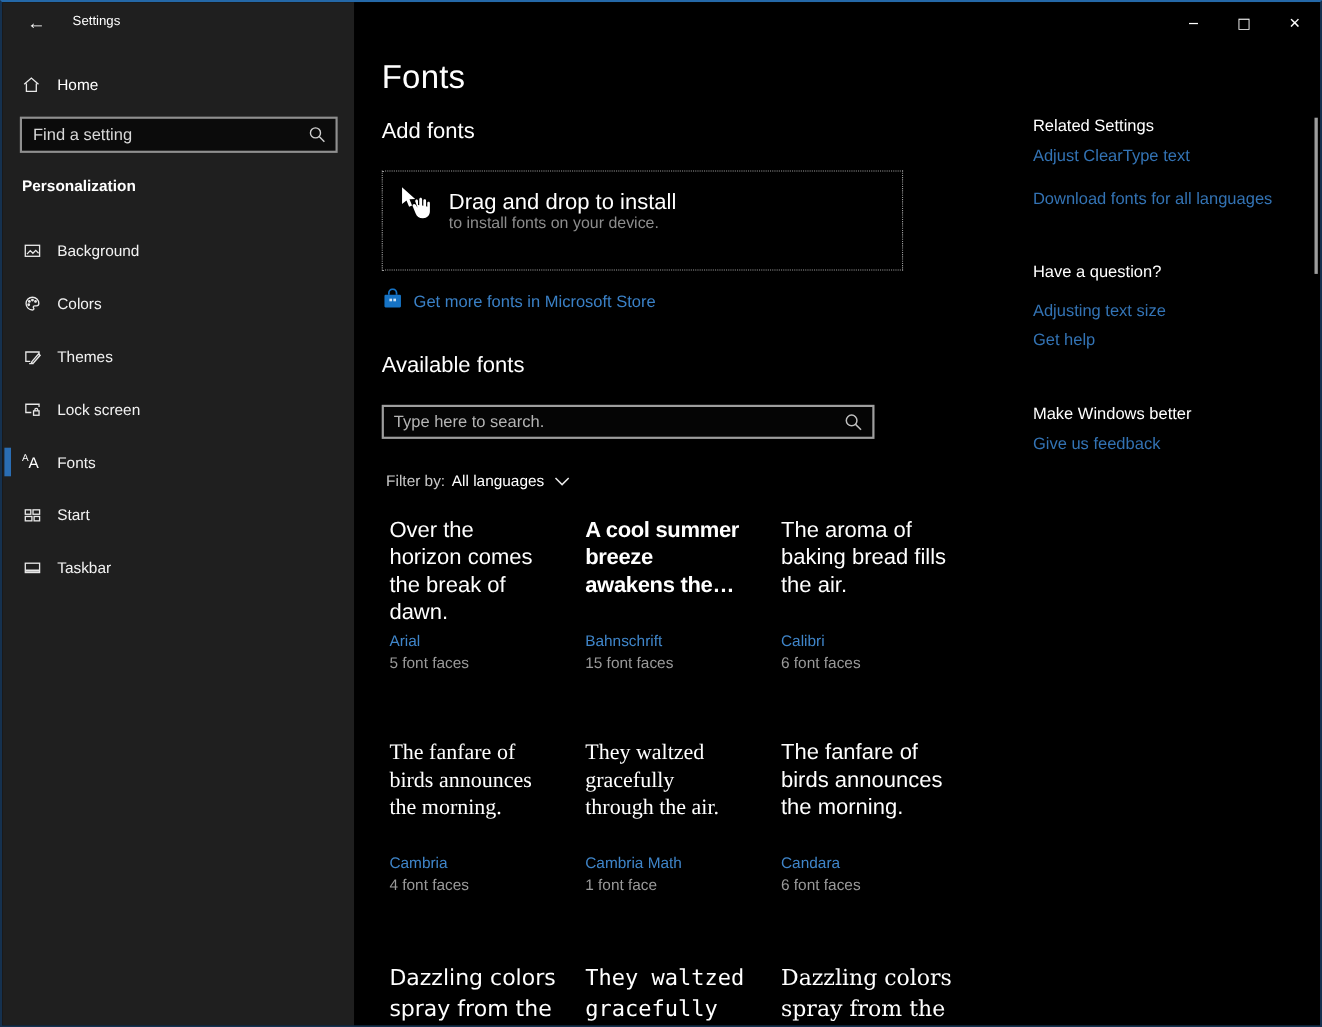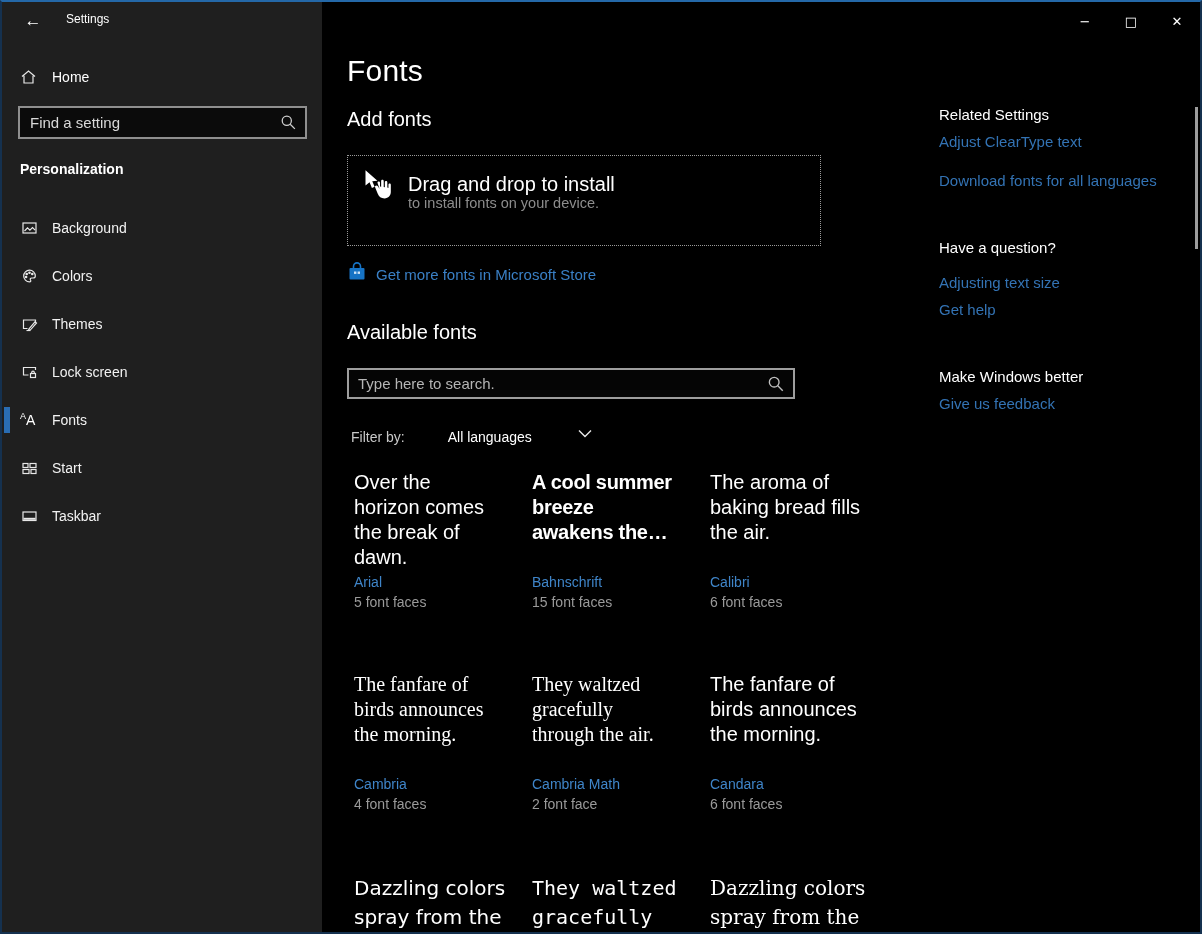--- a/index.html
+++ b/index.html
@@ -61,21 +61,21 @@
   .store-row{ position:absolute; left:25px; top:260px; display:flex; align-items:center; }
   .store-row .txt{ margin-left:9px; font-size:15px; color:#3a80c6; }
 
   .font-search{ position:absolute; left:25px; top:366px; width:448px; height:31px;
                 border:2px solid #9e9e9e; background:#050505; }
   .font-search input{ width:100%; height:100%; background:transparent; border:none; outline:none;
                 color:#ddd; font-size:15px; padding:0 30px 0 9px; font-family:"Liberation Sans",sans-serif;}
   .font-search input::placeholder{ color:#b5b5b5; opacity:1; }
   .font-search .mag{ position:absolute; right:8px; top:5px; }
 
-  .filter-row{ position:absolute; left:29px; top:427px; display:flex; font-size:14px;gap:37px; }
+  .filter-row{ position:absolute; left:29px; top:427px; display:flex; align-items:center; font-size:14px; }
   .filter-label{ color:#c8c8c8; }
   .filter-value{ color:#fff; margin-left:6px; }
   .filter-row svg{ margin-left:9px; }
 
   .tiles{ position:absolute; left:32px; top:468px; display:grid;
           grid-template-columns:178px 178px 178px; grid-auto-rows:202px; }
   .tile{ position:relative; }
   .preview{ white-space:pre-line; font-size:20px; line-height:25px; color:#fff; width:168px; }
   .tname{ position:absolute; top:104px; left:0; font-size:14px; color:#3f85c9; }
   .tfaces{ position:absolute; top:124px; left:0; font-size:14px; color:#9a9a9a; }
@@ -286,21 +286,21 @@
 birds announces
 the morning.</div>
         <span class="tname">Cambria</span>
         <span class="tfaces">4 font faces</span>
       </div>
       <div class="tile">
         <div class="preview f-cambria">They waltzed
 gracefully
 through the air.</div>
         <span class="tname">Cambria Math</span>
-        <span class="tfaces">2 font face</span>
+        <span class="tfaces">1 font face</span>
       </div>
       <div class="tile">
         <div class="preview f-candara">The fanfare of
 birds announces
 the morning.</div>
         <span class="tname">Candara</span>
         <span class="tfaces">6 font faces</span>
       </div>
       <div class="tile">
         <div class="preview f-comic">Dazzling colors

